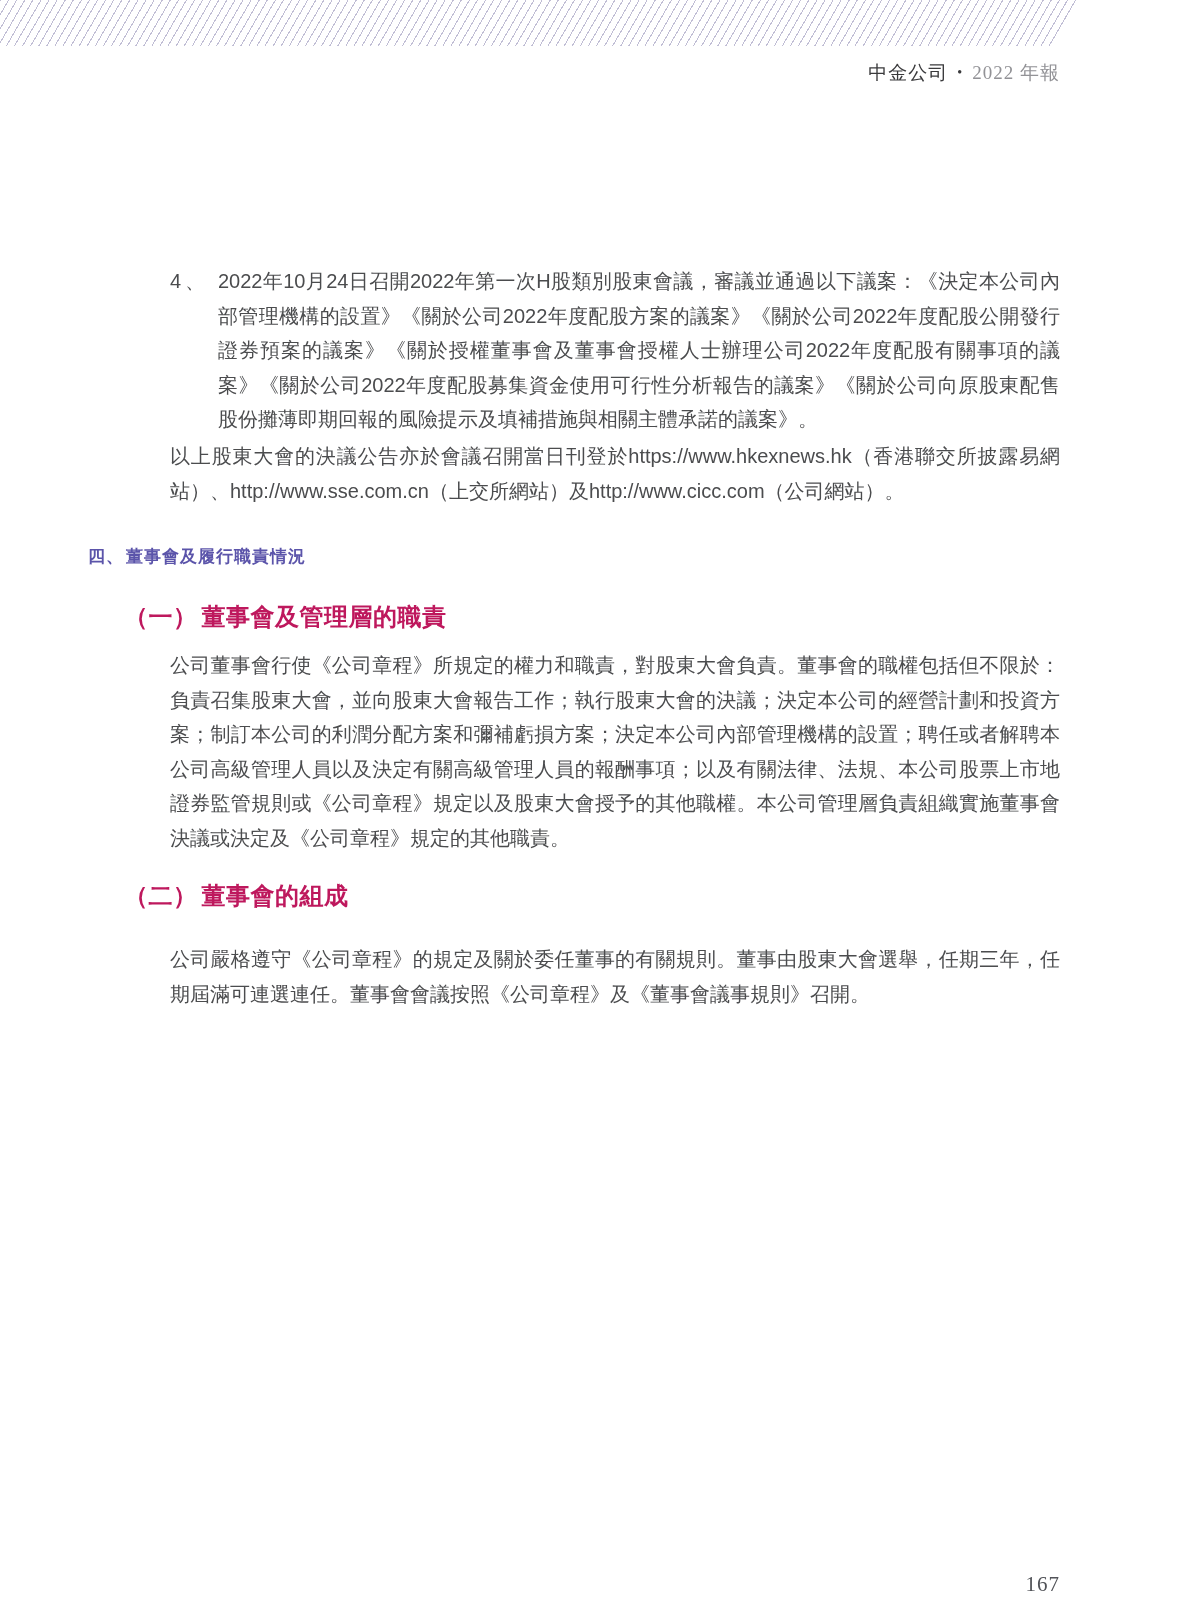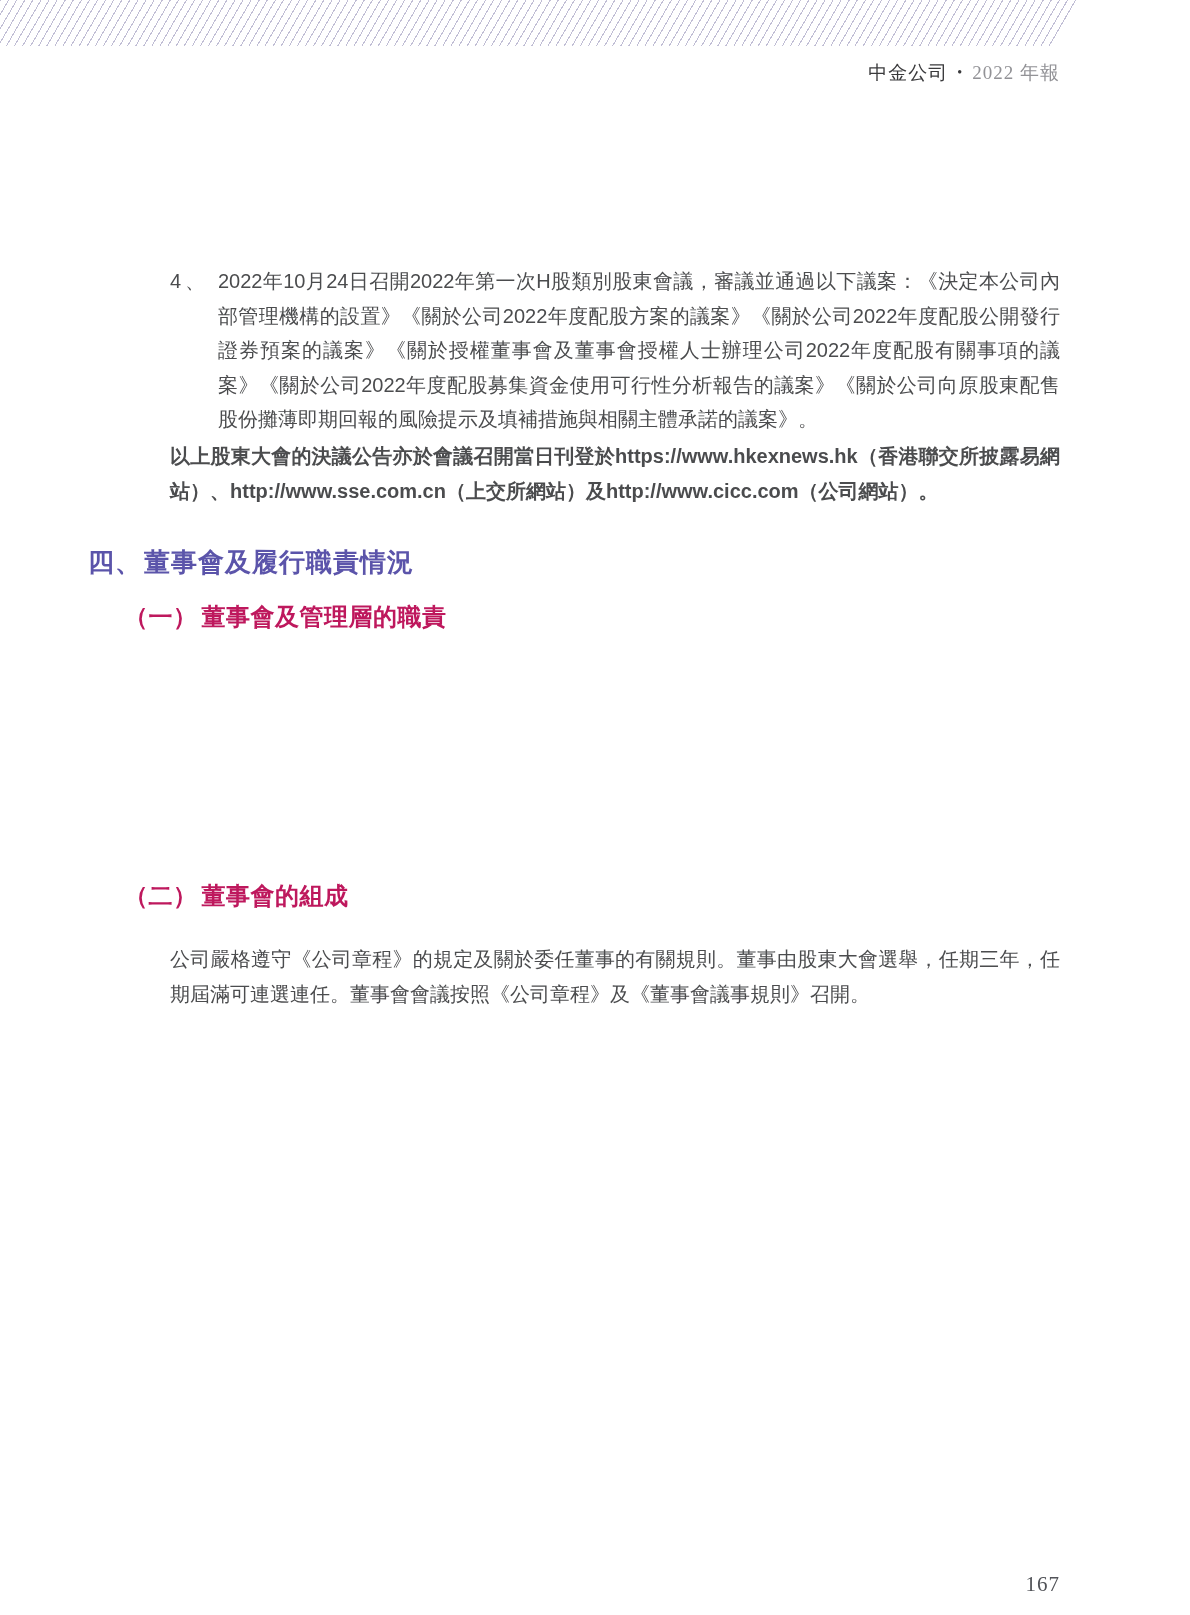--- a/index.html
+++ b/index.html
@@ -72,21 +72,21 @@
     letter-spacing: 4px;
   }
   .list-item .item-text { display: inline; }
 
   
   .section-heading {
     position: absolute;
     left: 88px;
     top: 545px;
     margin: 0;
-    font-size: 26px;
+    font-size: 17px;
     font-weight: 700;
     color: #5b54aa;
     letter-spacing: 1px;
     white-space: nowrap;
   }
   .section-heading .sec-num { margin-right: 2px; }
   .sub-heading {
     position: absolute;
     left: 124px;
     margin: 0;
@@ -94,21 +94,21 @@
     font-weight: 700;
     color: #be185d;
     letter-spacing: 0.5px;
     white-space: nowrap;
   }
   .sub-heading .sub-prefix { margin-right: 4px; }
   .sub1 { top: 601px; }
   .sub2 { top: 880px; }
 
   .item4-block   { top: 264px; }
-  .announce-para { top: 439px; font-weight: bold; }
+  .announce-para { top: 439px; }
   .para1         { top: 648px; }
   .para2         { top: 942px; }
 
   
   .page-number {
     position: absolute;
     right: 112px;
     top: 1524px;
     font-family: "Liberation Serif", "DejaVu Serif", serif;
     font-size: 21px;
@@ -136,20 +136,21 @@
   <p class="body-text announce-para">以上股東大會的決議公告亦於會議召開當日刊登於https://www.hkexnews.hk（香港聯交所披露易網站）、http://www.sse.com.cn（上交所網站）及http://www.cicc.com（公司網站）。</p>
 
   <h2 class="section-heading">
     <span class="sec-num">四、</span><span>董事會及履行職責情況</span>
   </h2>
 
   <h3 class="sub-heading sub1">
     <span class="sub-prefix">（一）</span><span>董事會及管理層的職責</span>
   </h3>
 
+  <p class="body-text para1">公司董事會行使《公司章程》所規定的權力和職責，對股東大會負責。董事會的職權包括但不限於：負責召集股東大會，並向股東大會報告工作；執行股東大會的決議；決定本公司的經營計劃和投資方案；制訂本公司的利潤分配方案和彌補虧損方案；決定本公司內部管理機構的設置；聘任或者解聘本公司高級管理人員以及決定有關高級管理人員的報酬事項；以及有關法律、法規、本公司股票上市地證券監管規則或《公司章程》規定以及股東大會授予的其他職權。本公司管理層負責組織實施董事會決議或決定及《公司章程》規定的其他職責。</p>
 
   <h3 class="sub-heading sub2">
     <span class="sub-prefix">（二）</span><span>董事會的組成</span>
   </h3>
 
   <p class="body-text para2">公司嚴格遵守《公司章程》的規定及關於委任董事的有關規則。董事由股東大會選舉，任期三年，任期屆滿可連選連任。董事會會議按照《公司章程》及《董事會議事規則》召開。</p>
 
   <div class="page-number">167</div>
 
 </div>

